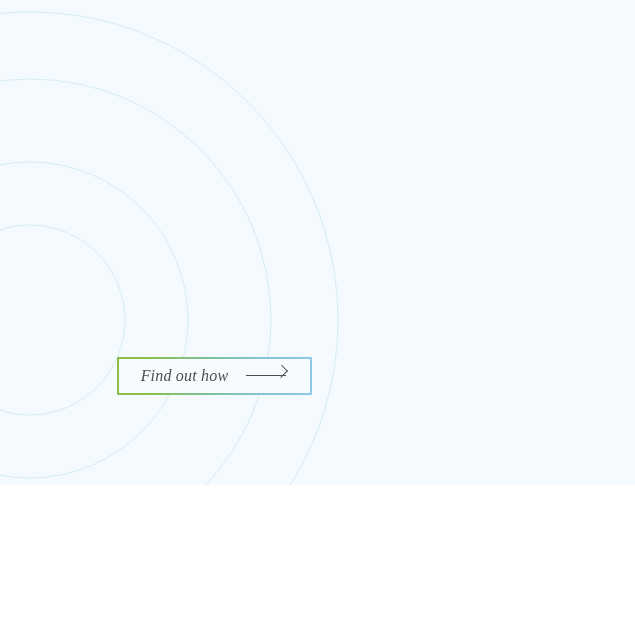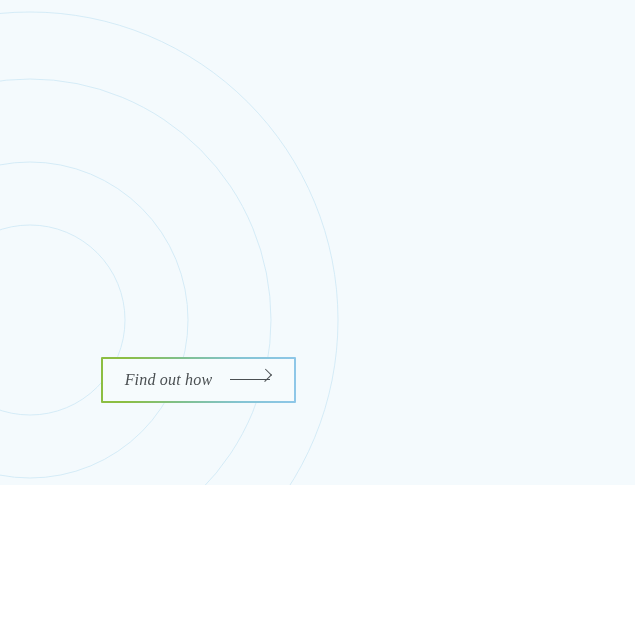--- a/index.html
+++ b/index.html
@@ -47,24 +47,24 @@
   .ring {
     fill: none;
     stroke: #cfe9f6;
     stroke-width: 1;
     opacity: 0.85;
   }
 
   
   .cta-wrap {
     position: absolute;
-    left: 101px;
+    left: 117px;
     top: 357px;
     width: 195px;
-    height: 46px;
+    height: 38px;
     padding: 2px;
     box-sizing: border-box;
     background: linear-gradient(90deg, #8cbe42 0%, #8cbe42 12%, #7fc08f 42%, #84c4d4 72%, #8ec7e8 100%);
     border-radius: 1px;
     cursor: pointer;
   }
   .cta-inner {
     width: 100%;
     height: 100%;
     box-sizing: border-box;

